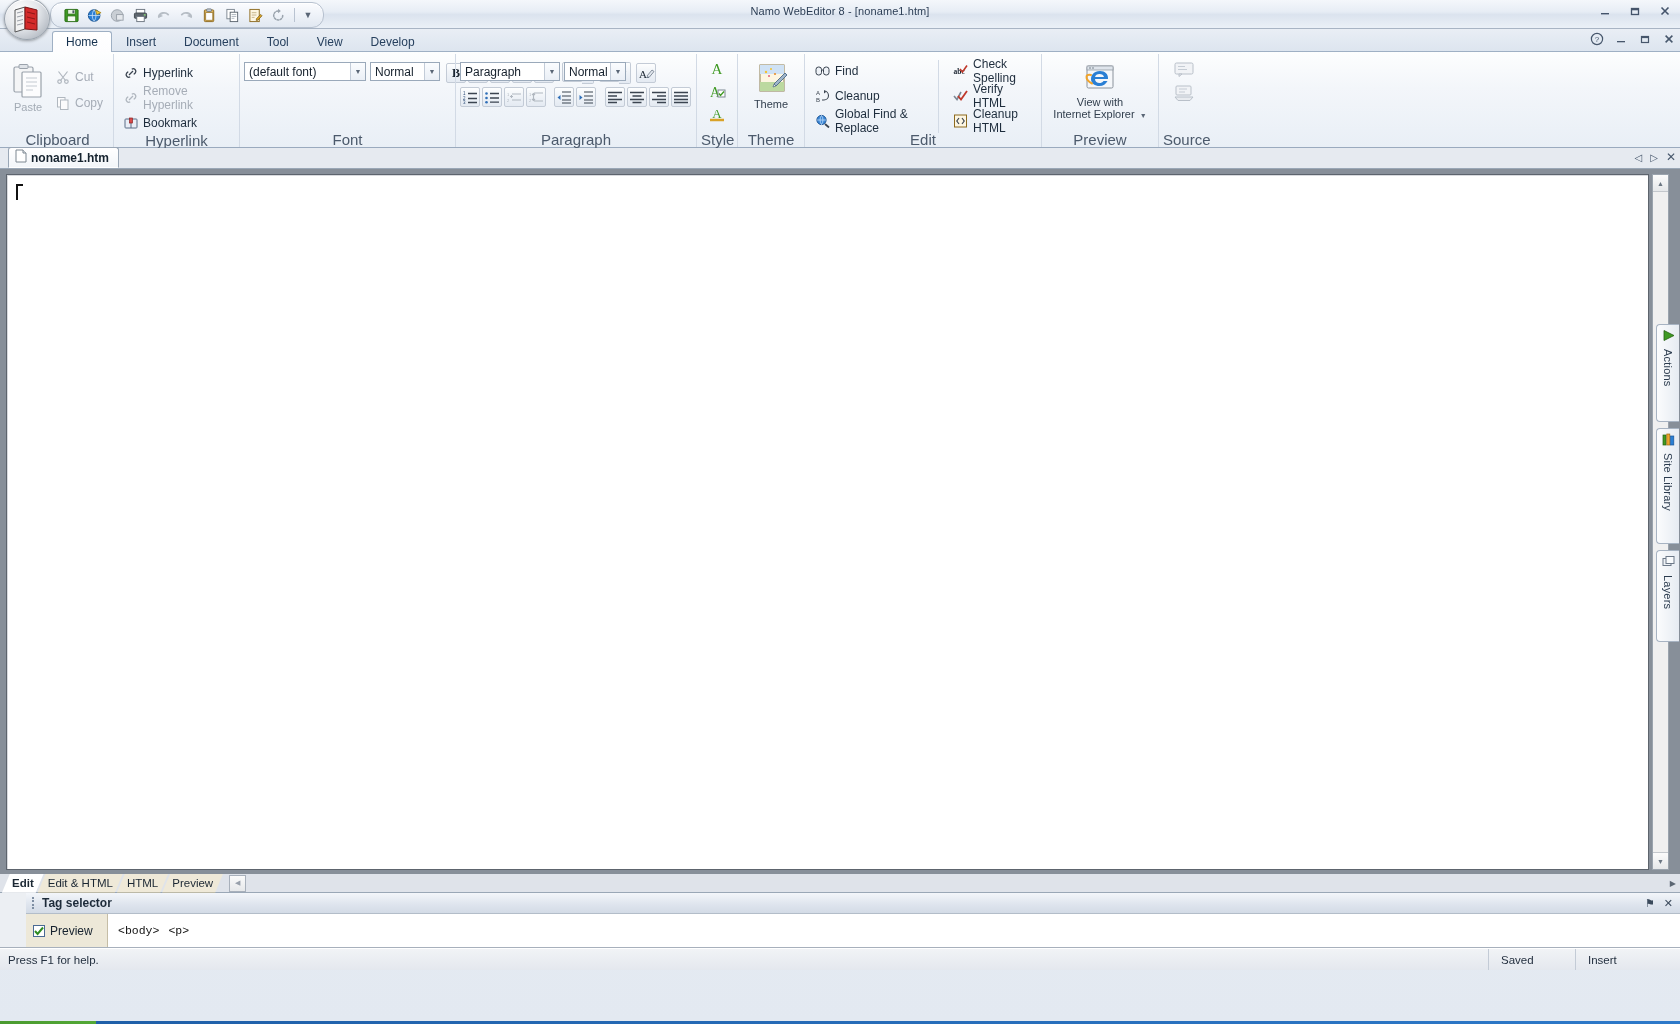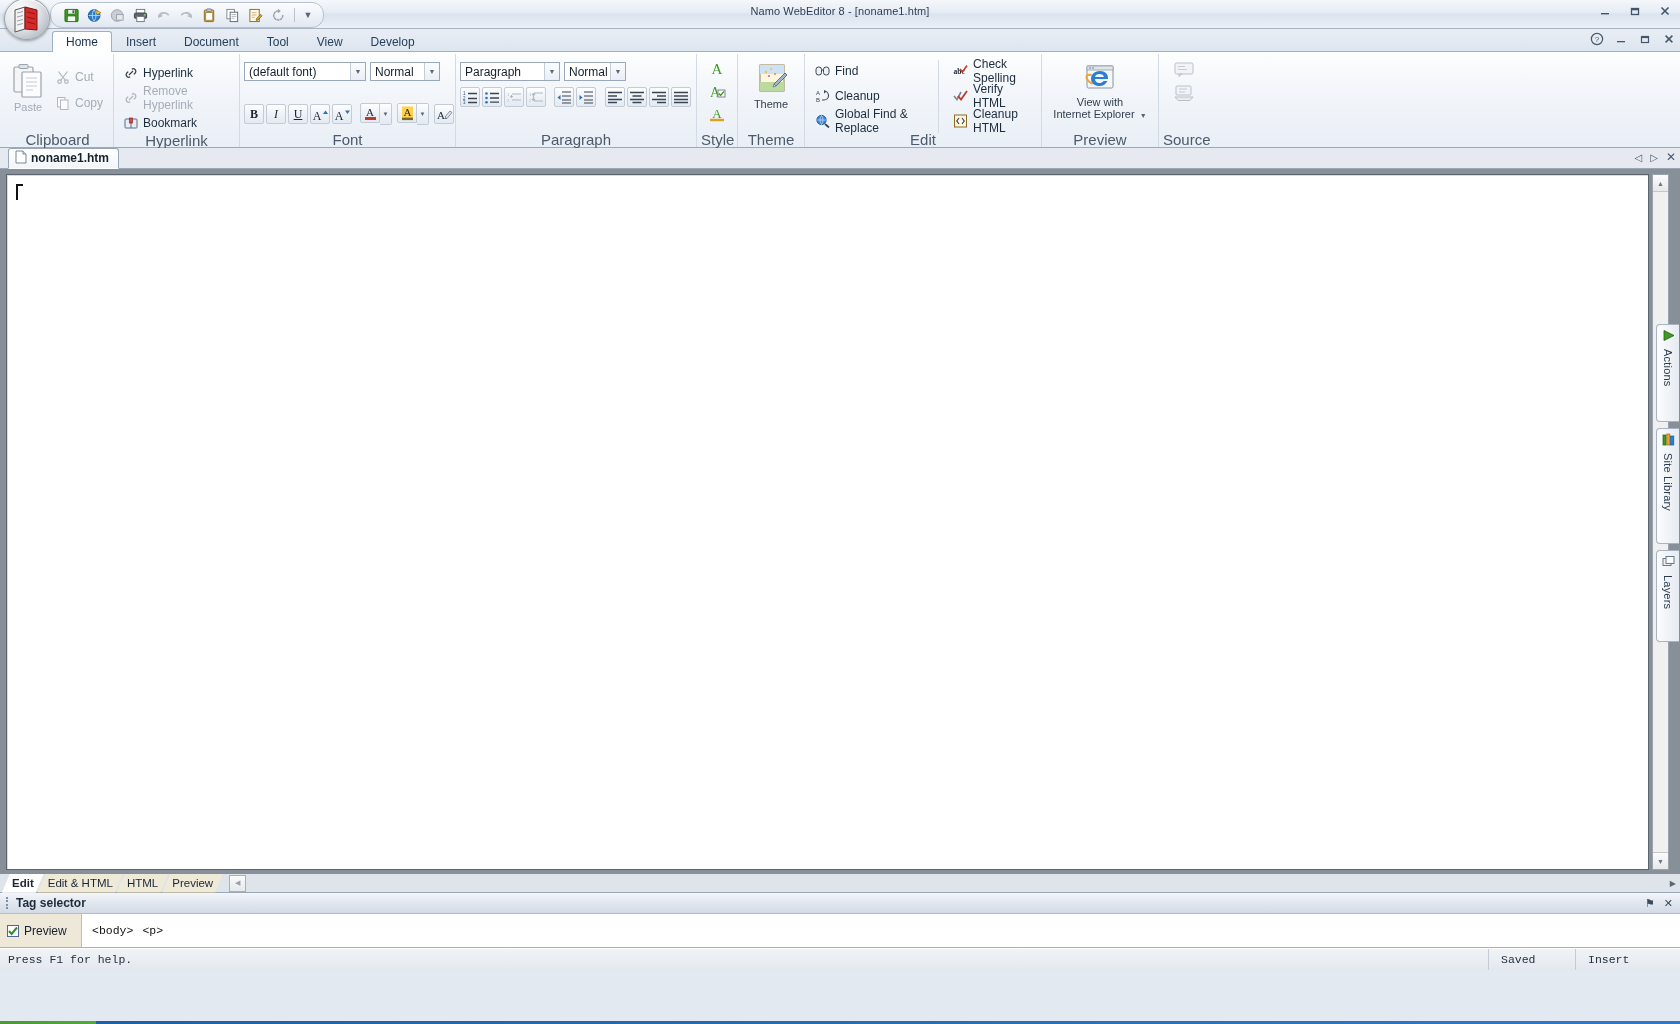--- a/index.html
+++ b/index.html
@@ -87,21 +87,21 @@
      display:flex;align-items:center;justify-content:center;cursor:default;
      font-size:12px;color:#1a2430;box-sizing:border-box;}
   .tool.dis{color:#aeb6c0;}
   .splitcaret{width:11px;height:20px;border:1px solid #c3cbd6;border-left:none;border-radius:0 2px 2px 0;
      background:linear-gradient(180deg,#fdfefe 0%,#eef2f7 52%,#e4eaf2 100%);
      display:flex;align-items:center;justify-content:center;font-size:6px;color:#5a6676;}
   .toolrow{display:flex;gap:2px;align-items:center;}
 
   
   .doctabbar{position:relative;height:20px;background:#e6eaf0;border-bottom:1px solid #9aa7b6;
-     display:flex;align-items:center;padding-left:8px;}
+     display:flex;align-items:flex-end;padding-left:8px;}
   .doctab{height:19px;display:flex;align-items:center;gap:4px;padding:0 9px 0 6px;
      background:linear-gradient(180deg,#ffffff,#f2f5f9);
      border:1px solid #9aa7b6;border-bottom-color:#fff;border-radius:3px 3px 0 0;
      font-size:12px;font-weight:bold;color:#16232f;cursor:default;}
   .doctab-right{position:absolute;right:4px;top:2px;display:flex;align-items:center;gap:8px;
      color:#47576c;font-size:10px;}
 
   
   .editzone{position:relative;height:705px;background:#878f99;}
   .canvas{position:absolute;left:6px;top:5px;right:31px;bottom:4px;background:#fff;
@@ -130,21 +130,21 @@
      color:#1b2733;cursor:default;position:relative;
      background:#efe9d8;clip-path:polygon(8px 0,100% 0,calc(100% - 8px) 100%,0 100%);
      margin-right:-6px;border-bottom:1px solid #b4a988;}
   .vtab.active{background:#fff;font-weight:bold;border-bottom:1px solid #fff;z-index:2;}
   .vtab-scroll{margin-left:12px;width:15px;height:15px;border:1px solid #a8b0bb;
      background:linear-gradient(180deg,#fbfbfb,#e6e8ea);display:flex;align-items:center;
      justify-content:center;font-size:7px;color:#98a0ab;}
   .viewtabs .right-scroll{position:absolute;right:4px;font-size:8px;color:#5b6673;}
 
   
-  .tagpanel{position:relative;background:#eceff3;border-bottom:1px solid #a7b0bc;}
+  .tagpanel{position:relative;background:#eceff3;border-bottom:1px solid #a7b0bc;padding-left:26px;}
   .tag-head{height:20px;background:linear-gradient(180deg,#f3f6fa 0%,#dfe5ee 55%,#d3dbe6 100%);
      border-bottom:1px solid #b3bdc9;display:flex;align-items:center;padding-left:6px;gap:6px;}
   .grip{width:4px;height:12px;display:flex;flex-direction:column;justify-content:space-between;}
   .grip i{display:block;width:2px;height:2px;background:#7f8fa3;}
   .tag-title{font-size:12px;font-weight:bold;color:#1d2b3a;}
   .tag-head-btns{margin-left:auto;display:flex;gap:9px;padding-right:7px;color:#3b4a5c;font-size:11px;}
   .tag-body{height:33px;display:flex;align-items:stretch;background:#fff;}
   .preview-cell{width:82px;background:#ede8d8;border-right:1px solid #c5bda6;
      display:flex;align-items:center;gap:5px;padding-left:7px;box-sizing:border-box;}
   .cbx{width:12px;height:12px;border:1px solid #4a6a94;background:#fff;
@@ -156,21 +156,21 @@
   
   .timerow{height:24px;background:#e9ecf1;border-bottom:1px solid #a7b0bc;
      display:flex;align-items:flex-end;padding-left:10px;}
   .timetab{height:19px;display:flex;align-items:center;gap:5px;padding:0 10px 0 7px;
      background:linear-gradient(180deg,#ffffff,#f1f4f8);border:1px solid #9aa7b6;
      border-bottom:none;border-radius:4px 4px 0 0;font-size:11.5px;color:#16232f;cursor:default;}
 
   
   .statusbar{position:relative;height:21px;
      background:linear-gradient(180deg,#f1f3f6 0%,#e4e8ee 100%);
-     border-top:1px solid #fff;display:flex;align-items:center;font-size:11.5px;color:#253140;font-family:Liberation Mono, monospace;}
+     border-top:1px solid #fff;display:flex;align-items:center;font-size:11.5px;color:#253140;}
   .status-msg{padding-left:8px;}
   .status-cells{margin-left:auto;display:flex;height:100%;}
   .scell{display:flex;align-items:center;padding:0 12px;border-left:1px solid #c3cbd6;}
   .scell.w1{width:62px;}
   .scell.w2{width:80px;}
 
   
   .taskbar{position:absolute;left:0;right:0;bottom:0;height:3px;
      background:linear-gradient(90deg,#4a9a2f 0%,#53a836 96px,#1f5fa8 96px,#2d79c9 100%);}
 </style>
@@ -393,21 +393,21 @@
               </svg>
             </span>
             <span>Bookmark</span>
           </div>
         </div>
       </div>
       <div class="group-label">Hyperlink</div>
     </div>
 
     <div class="group" style="width:207px">
-      <div class="group-body" style="flex-direction:column;gap:22px;padding-top:5px">
+      <div class="group-body" style="gap:6px;padding-top:5px">
         <div style="display:flex;gap:4px;">
           <div class="combo" style="width:122px">
             <span>(default font)</span>
             <span class="caret">▼</span>
           </div>
           <div class="combo" style="width:70px">
             <span>Normal</span>
             <span class="caret">▼</span>
           </div>
         </div>

